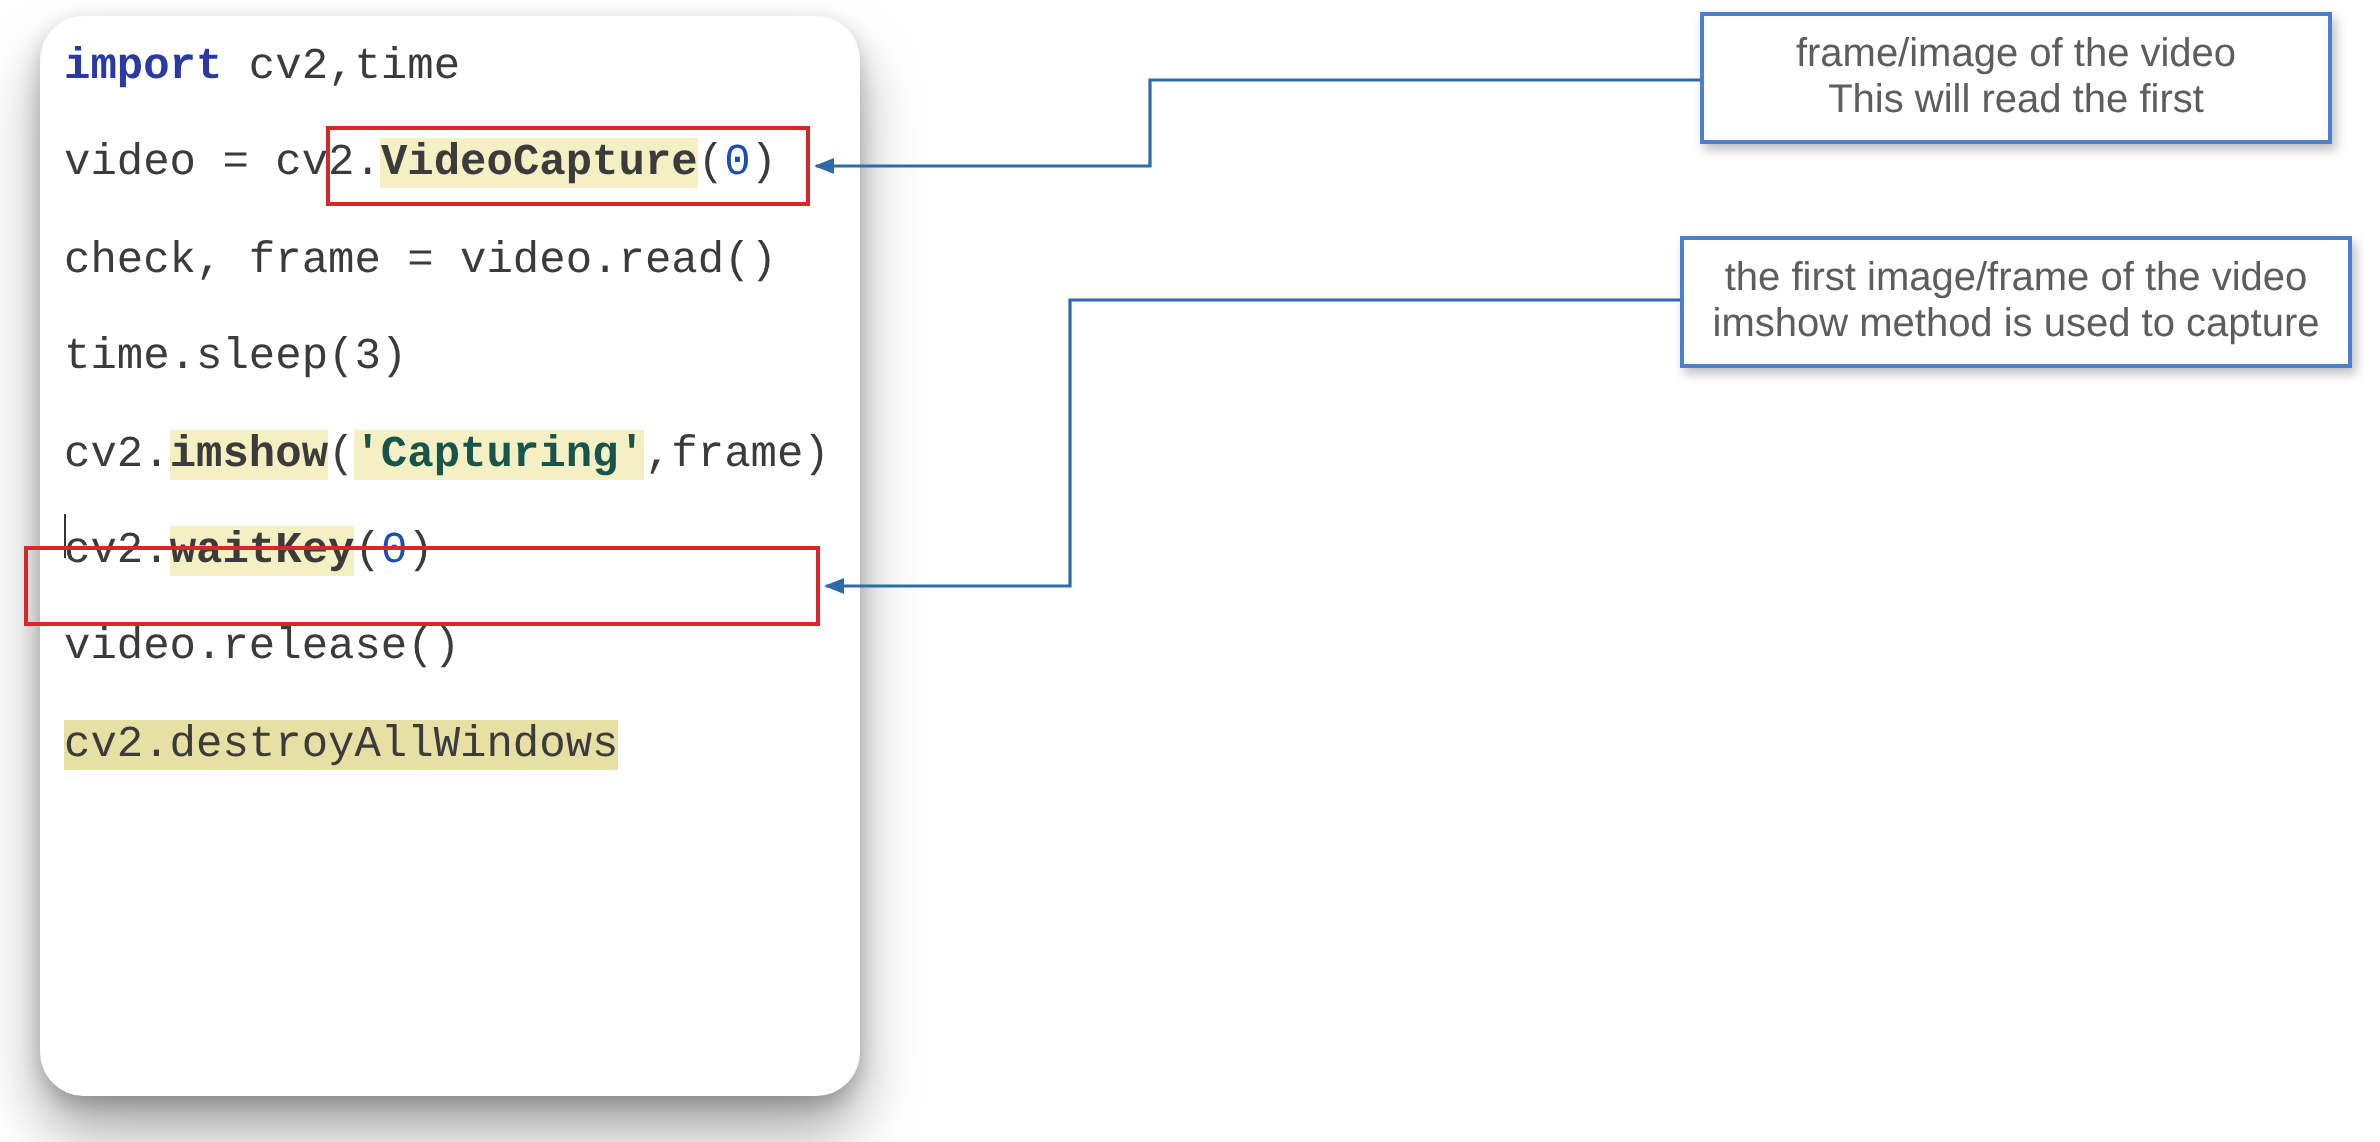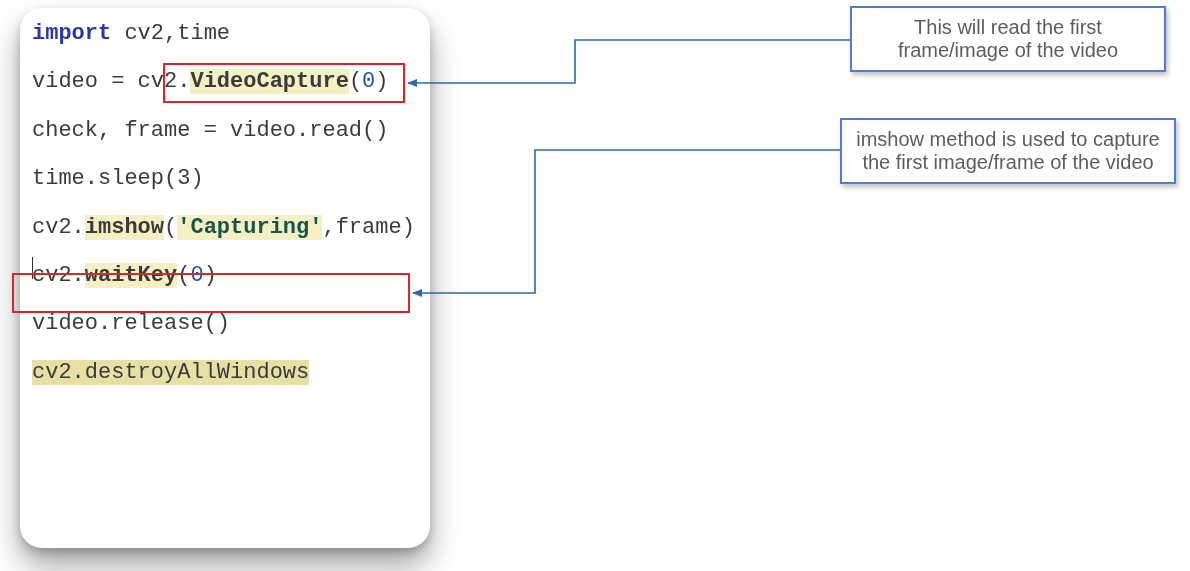--- a/index.html
+++ b/index.html
@@ -99,26 +99,26 @@
 <span></span>
 <span class="hl-dark">cv2.destroyAllWindows</span></div>
 </div>
 
 <div class="cursor-bar"></div>
 
 <div class="red-frame" id="frame1"></div>
 <div class="red-frame" id="frame2"></div>
 
 <div class="callout" id="callout1">
+  <div>frame/image of the video</div>
   <div>This will read the first</div>
-  <div>frame/image of the video</div>
 </div>
 <div class="callout" id="callout2">
+  <div>the first image/frame of the video</div>
   <div>imshow method is used to capture</div>
-  <div>the first image/frame of the video</div>
 </div>
 
 <svg class="connectors">
   <defs>
     <marker id="arrowhead" markerWidth="10" markerHeight="8" refX="9" refY="4" orient="auto" markerUnits="userSpaceOnUse">
       <path d="M0,0 L10,4 L0,8 Z" fill="#2e6aa8"></path>
     </marker>
   </defs>
 
   <path d="M 850 40 L 575 40 L 575 83 L 408 83" fill="none" stroke="#2e6aa8" stroke-width="1.6" marker-end="url(#arrowhead)"></path>

